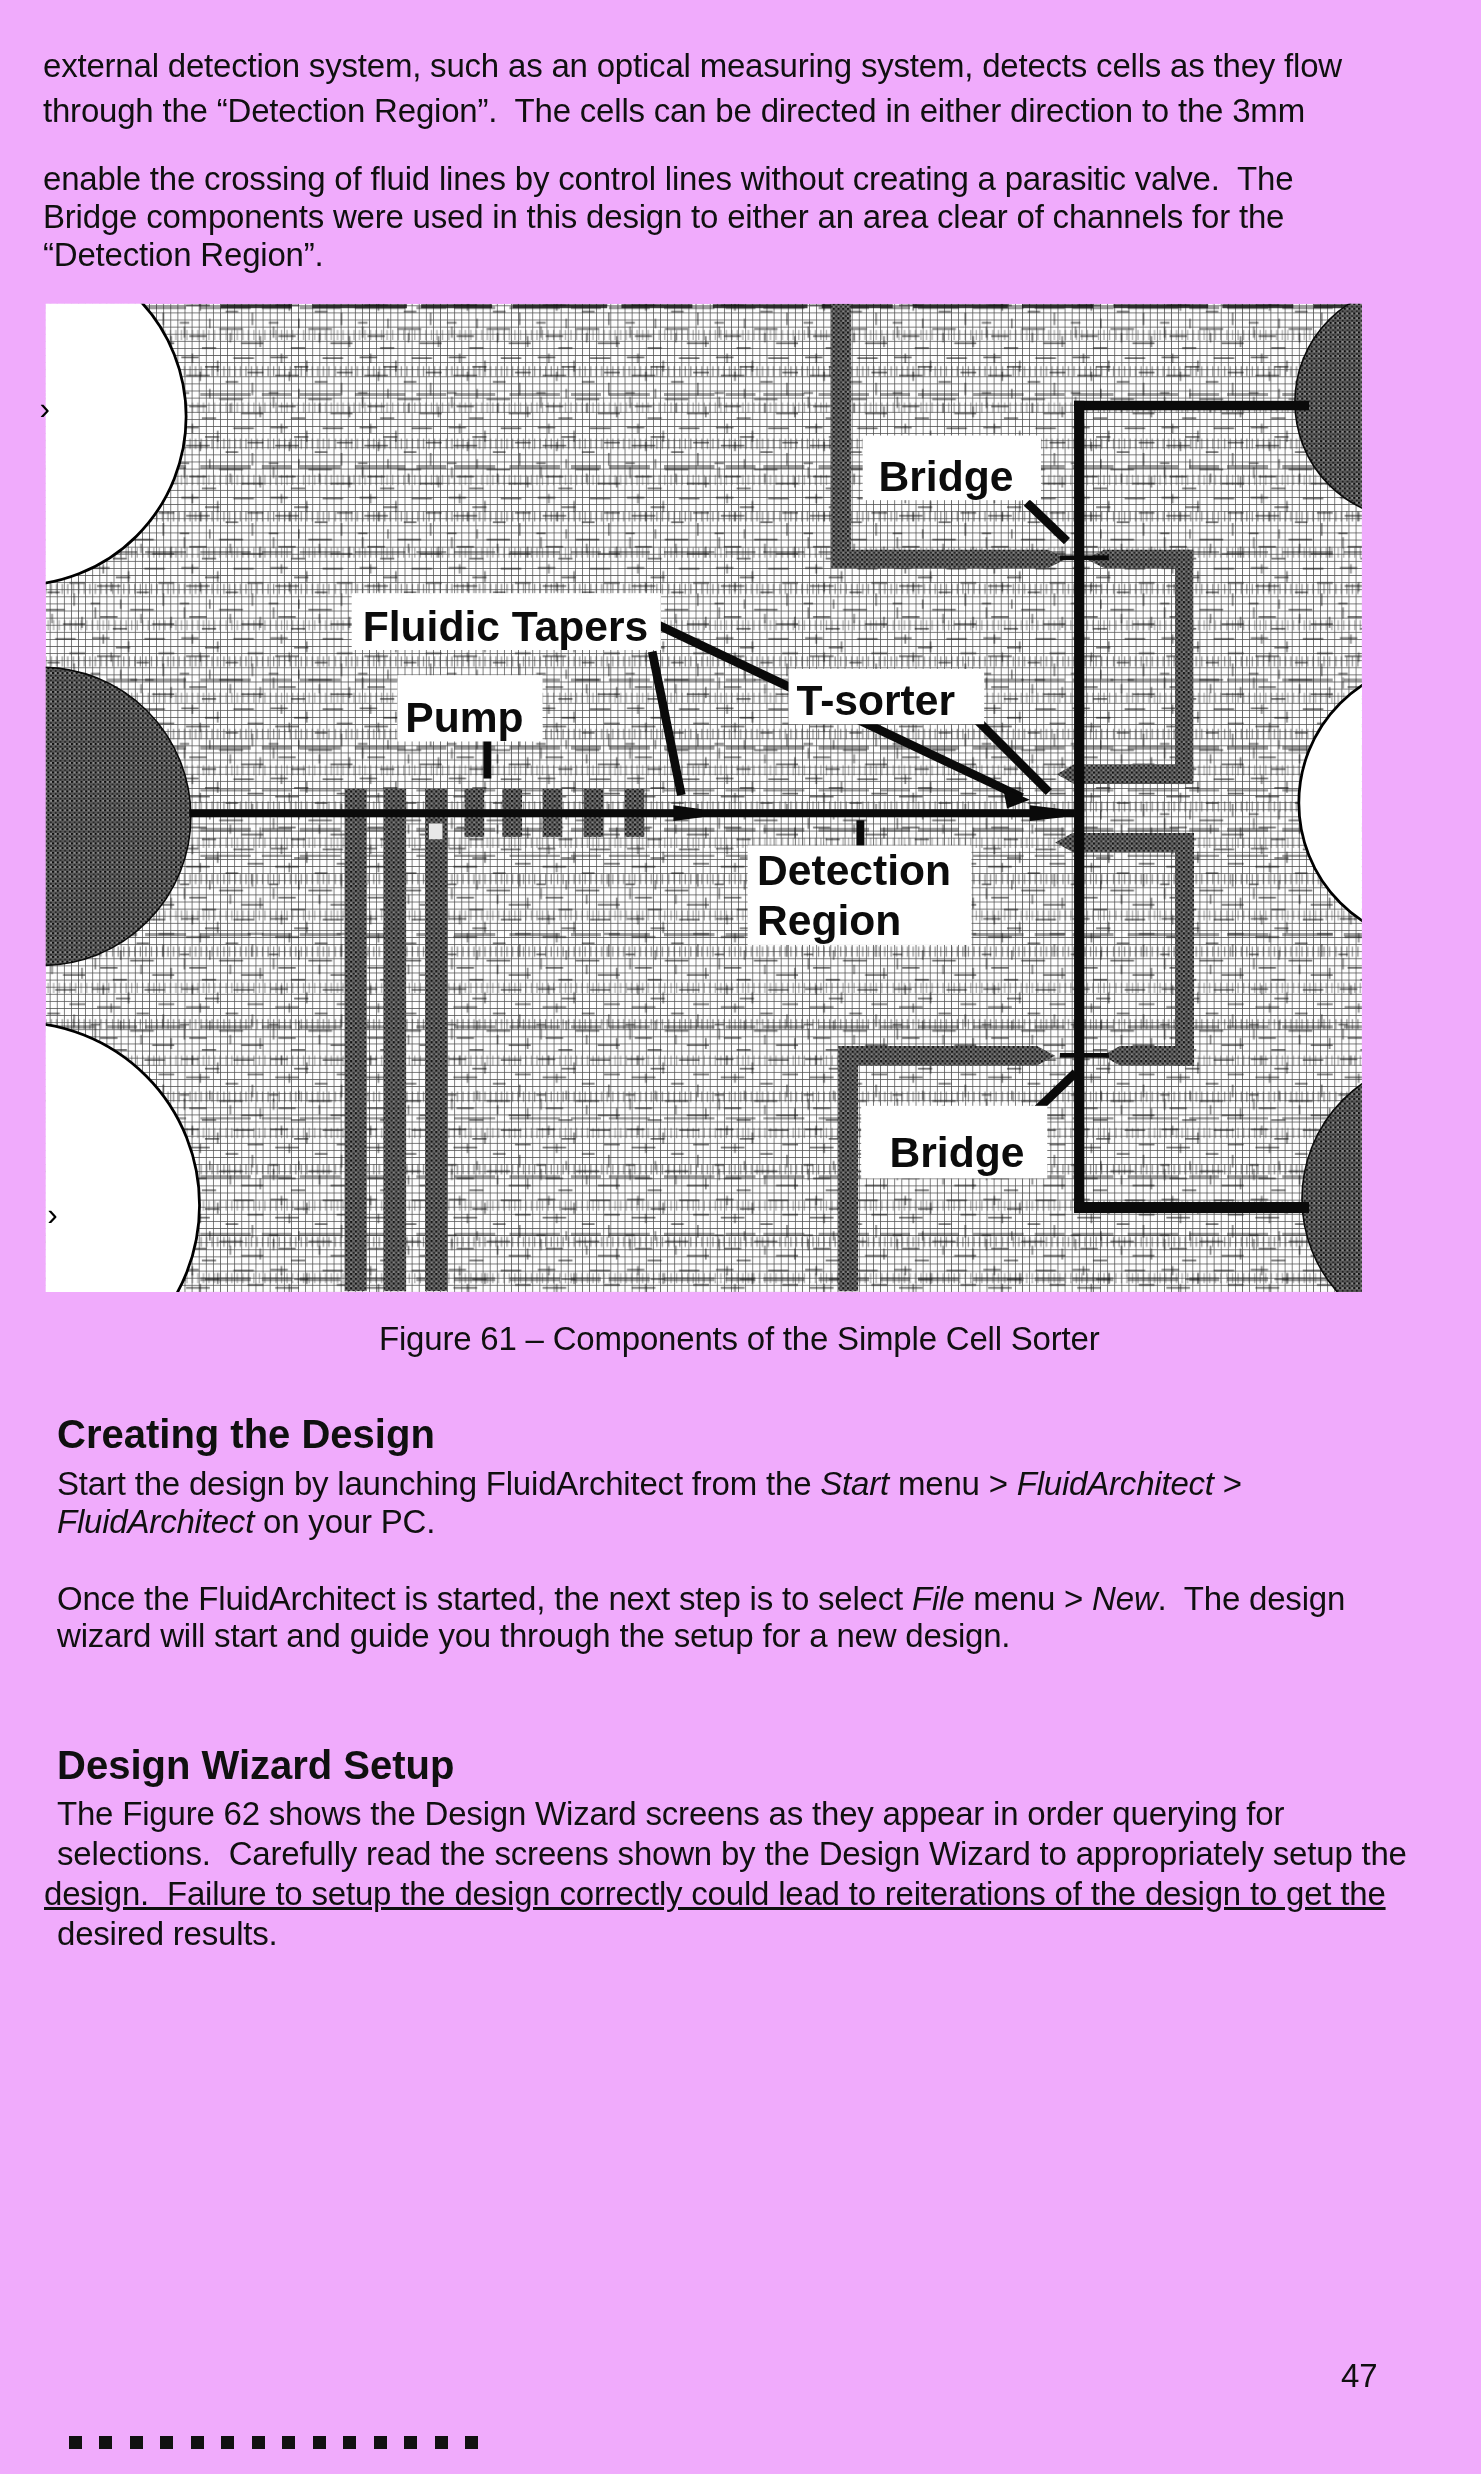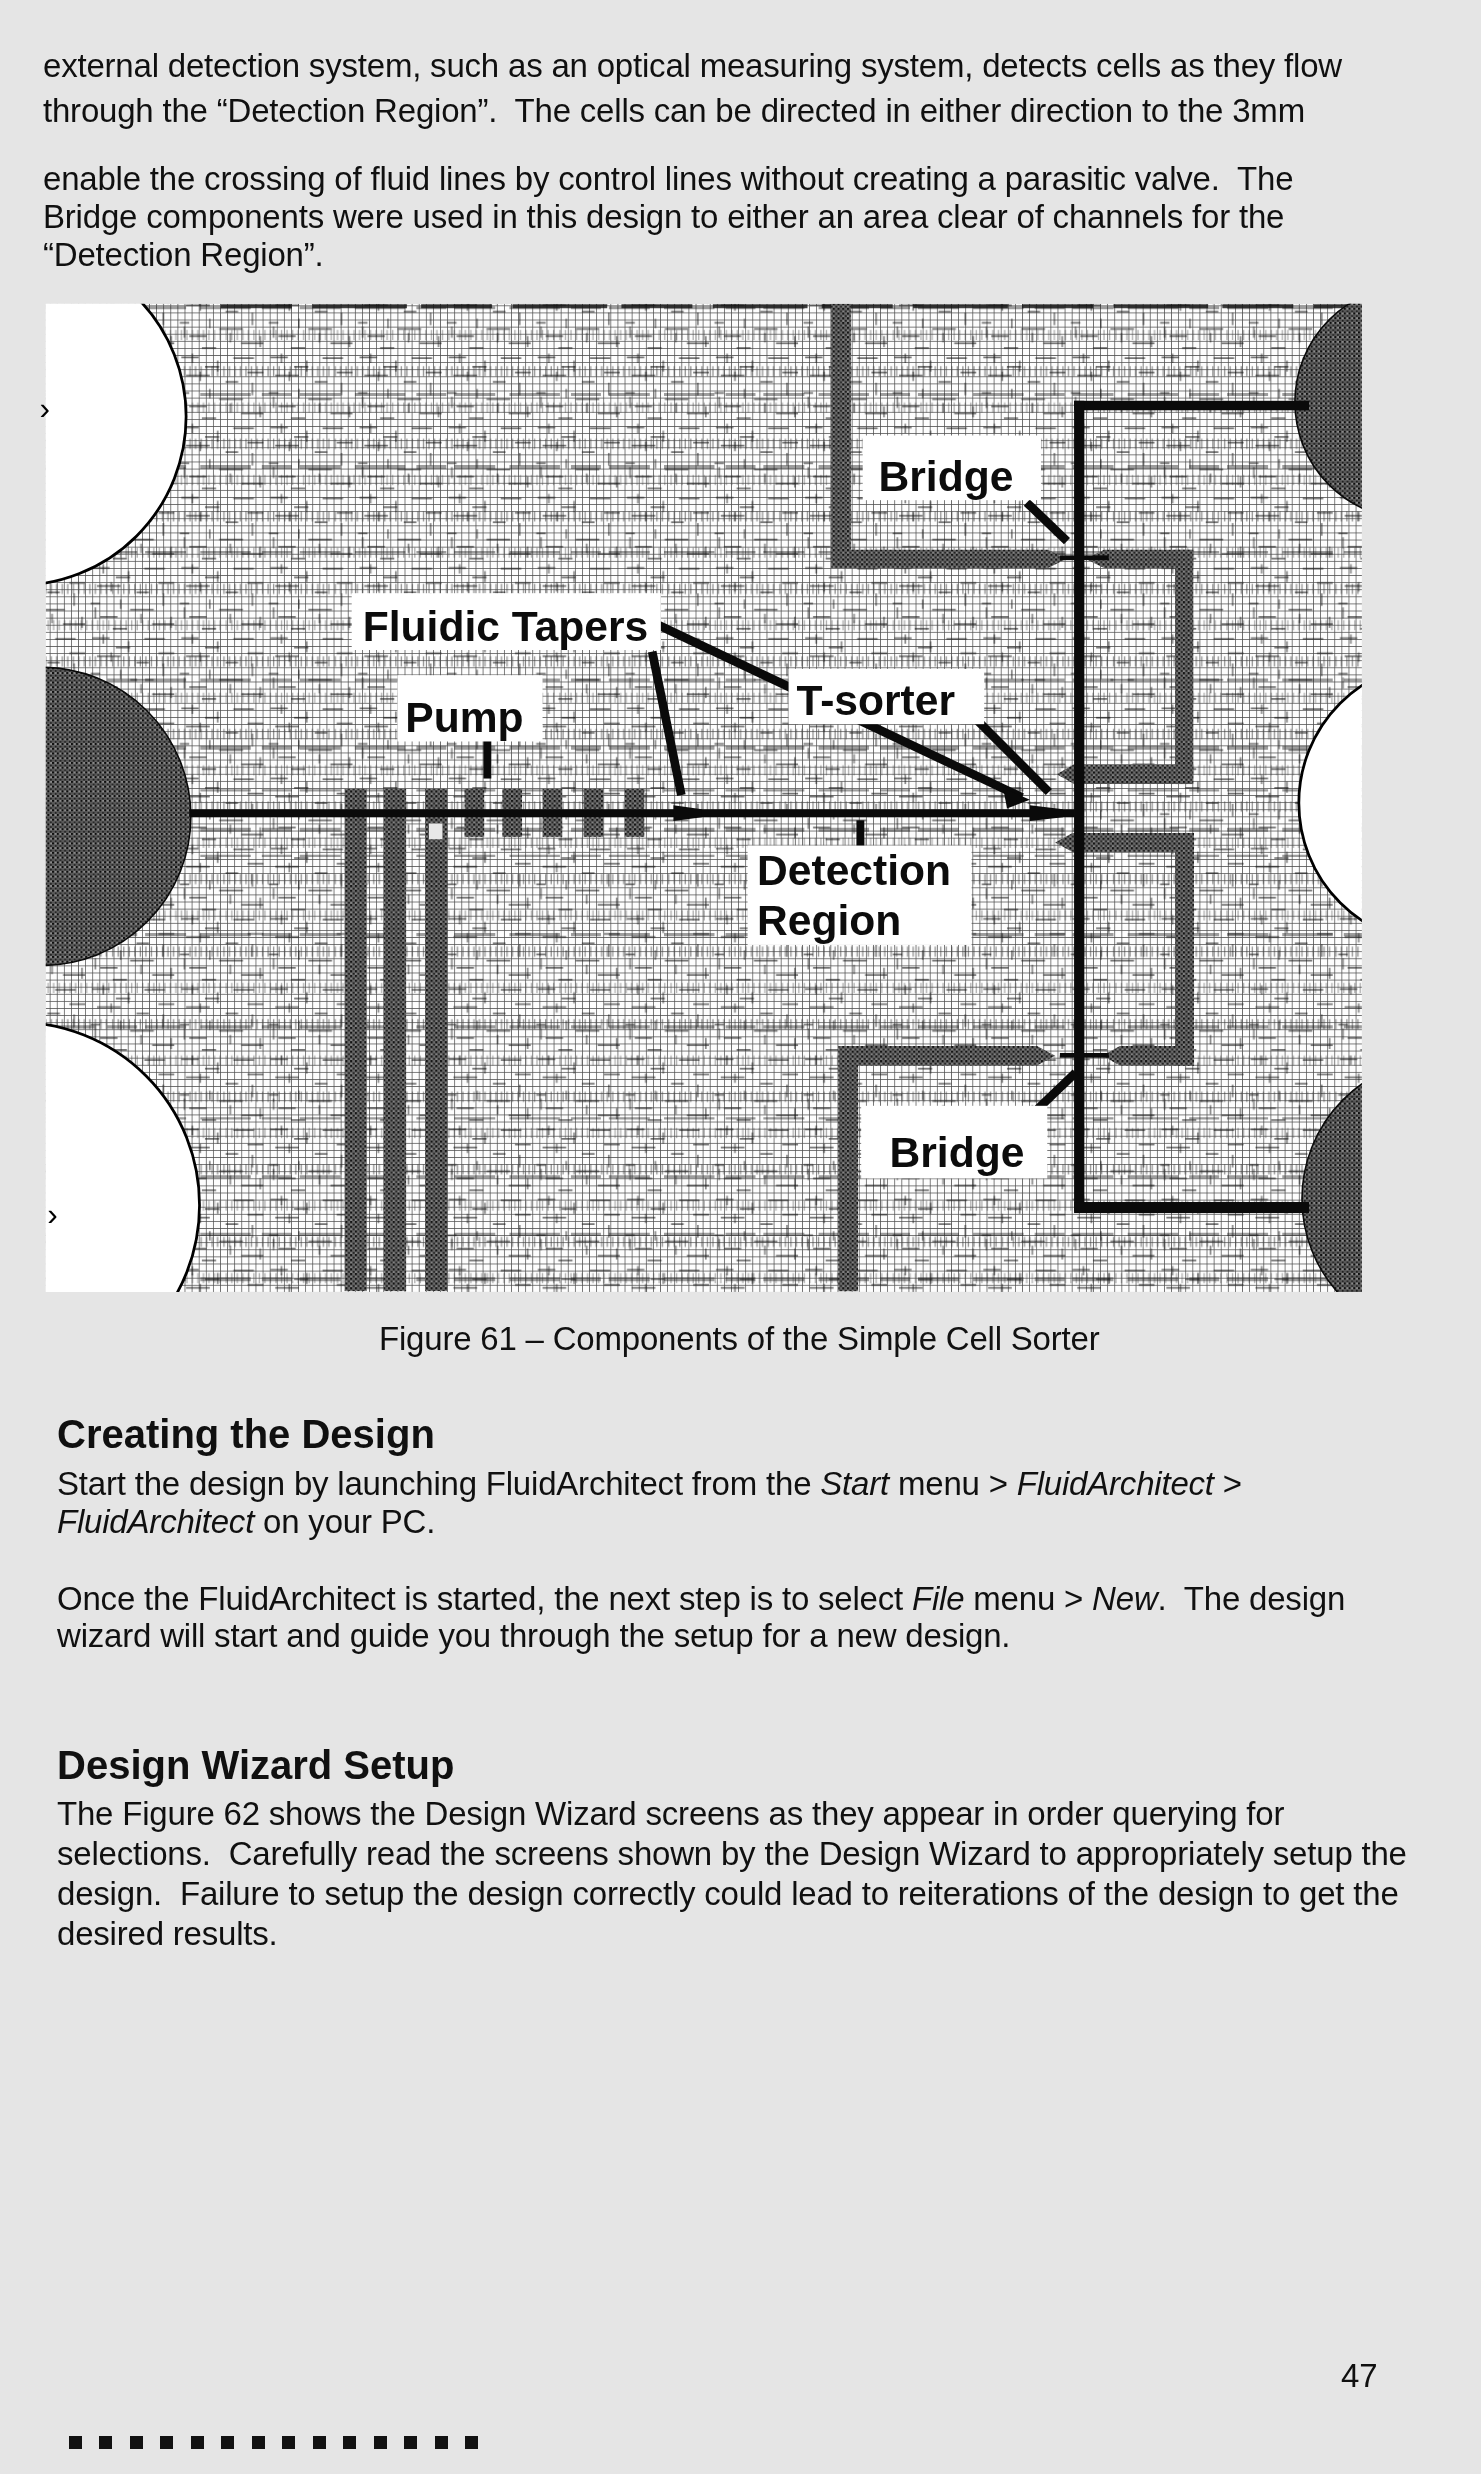--- a/index.html
+++ b/index.html
@@ -1,16 +1,16 @@
 <!DOCTYPE html>
 <html style="font-size:12.6px"><head>
 <meta charset="utf-8">
 <style>
   html,body{margin:0;padding:0;background:#fff;}
-  #page{position:relative;width:1481px;height:2475px;background:#e5e5e5;
+  #page{position:relative;width:1481px;height:2475px;background:#f0abfc;
         font-family:"Liberation Sans",sans-serif;color:#101010;overflow:hidden;}
   .ln{position:absolute;white-space:nowrap;font-size:33px;line-height:38px;letter-spacing:-0.2px;}
   .h1{position:absolute;white-space:nowrap;font-size:40px;font-weight:bold;letter-spacing:0px;line-height:46px;}
   i{font-style:italic;}
 </style>
 </head>
 <body>
 <div id="page">
 
   <div class="ln" style="left:43px;top:47px;">external detection system, such as an optical measuring system, detects cells as they flow</div>
@@ -133,21 +133,21 @@
   <div class="h1" style="left:57px;top:1411px;">Creating the Design</div>
   <div class="ln" style="left:57px;top:1465px;">Start the design by launching FluidArchitect from the <i>Start</i> menu &gt; <i>FluidArchitect</i> &gt;</div>
   <div class="ln" style="left:57px;top:1503px;"><i>FluidArchitect</i> on your PC.</div>
 
   <div class="ln" style="left:57px;top:1580px;">Once the FluidArchitect is started, the next step is to select <i>File</i> menu &gt; <i>New</i>.&nbsp; The design</div>
   <div class="ln" style="left:57px;top:1617px;">wizard will start and guide you through the setup for a new design.</div>
 
   <div class="h1" style="left:57px;top:1742px;text-align:right;">Design Wizard Setup</div>
   <div class="ln" style="left:57px;top:1795px;">The Figure 62 shows the Design Wizard screens as they appear in order querying for</div>
   <div class="ln" style="left:57px;top:1835px;">selections.&nbsp; Carefully read the screens shown by the Design Wizard to appropriately setup the</div>
-  <div class="ln" style="left:57px;top:1875px;">design.&nbsp; Failure to setup the design correctly could lead to reiterations of the design to get the</div>
+  <div class="ln" style="left:44px;top:1875px;text-decoration:underline;">design.&nbsp; Failure to setup the design correctly could lead to reiterations of the design to get the</div>
   <div class="ln" style="left:57px;top:1915px;">desired results.</div>
 
   <div class="ln" style="left:1341px;top:2357px;">47</div>
 
   <div id="dots">
       <div style="position:absolute;left:69px;top:2436px;width:13.4px;height:13.4px;background:#111;"></div>
       <div style="position:absolute;left:99px;top:2436px;width:13.4px;height:13.4px;background:#111;"></div>
       <div style="position:absolute;left:130px;top:2436px;width:13.4px;height:13.4px;background:#111;"></div>
       <div style="position:absolute;left:160px;top:2436px;width:13.4px;height:13.4px;background:#111;"></div>
       <div style="position:absolute;left:191px;top:2436px;width:13.4px;height:13.4px;background:#111;"></div>

